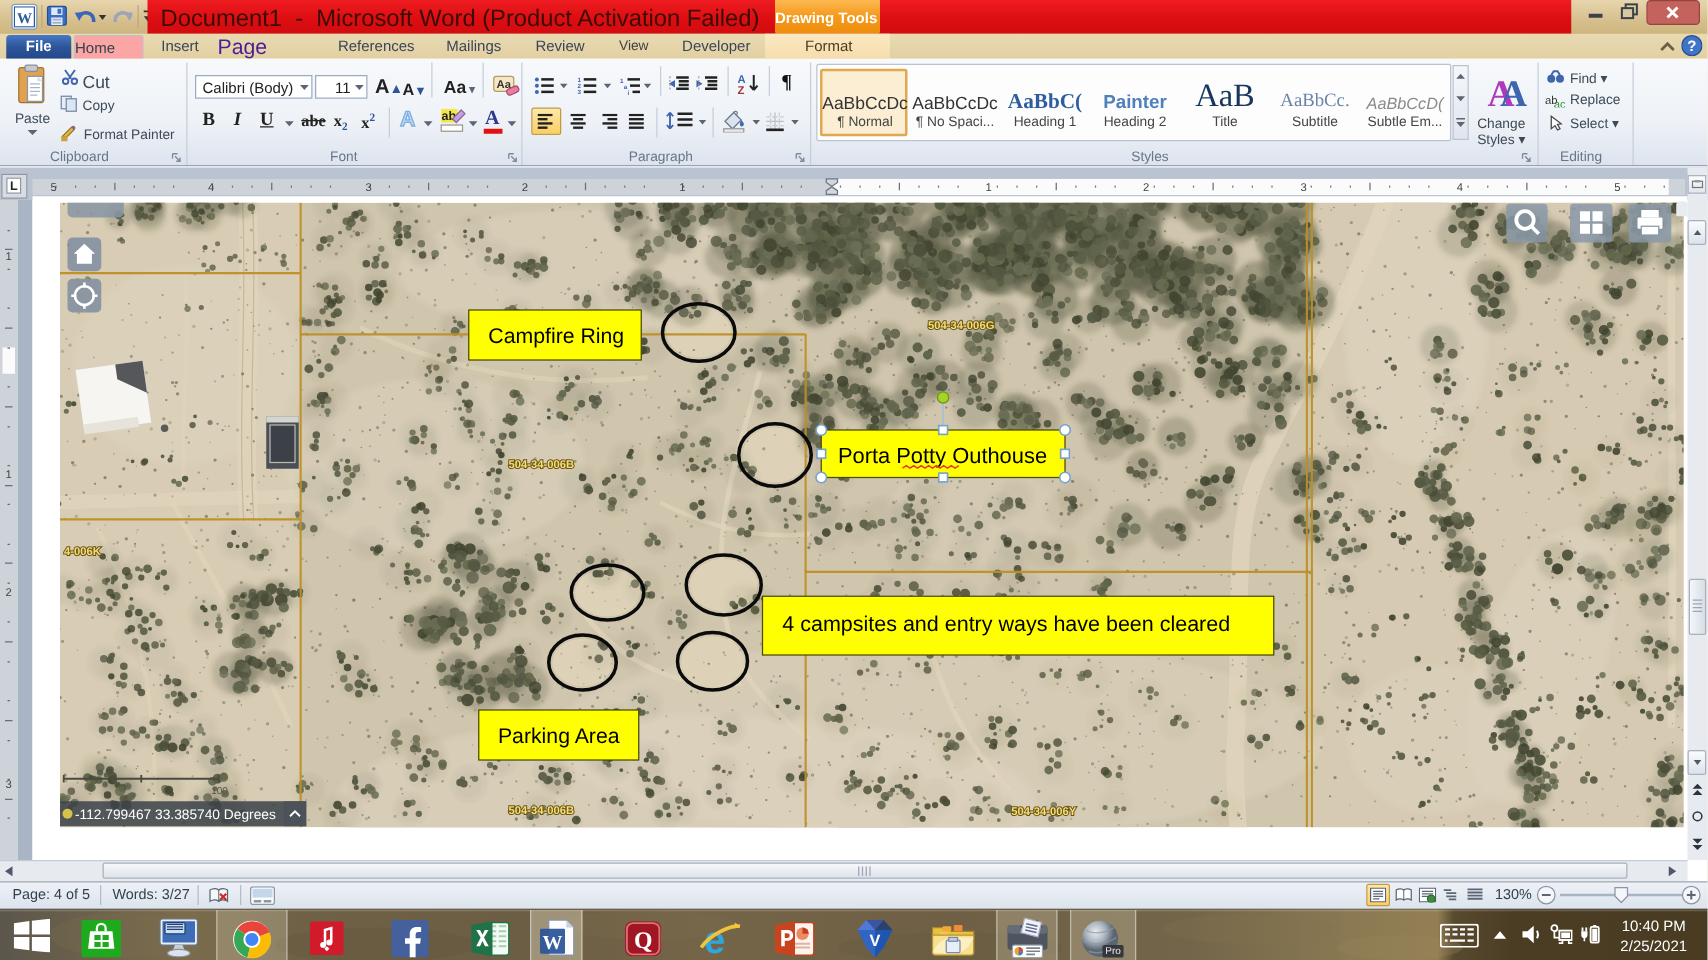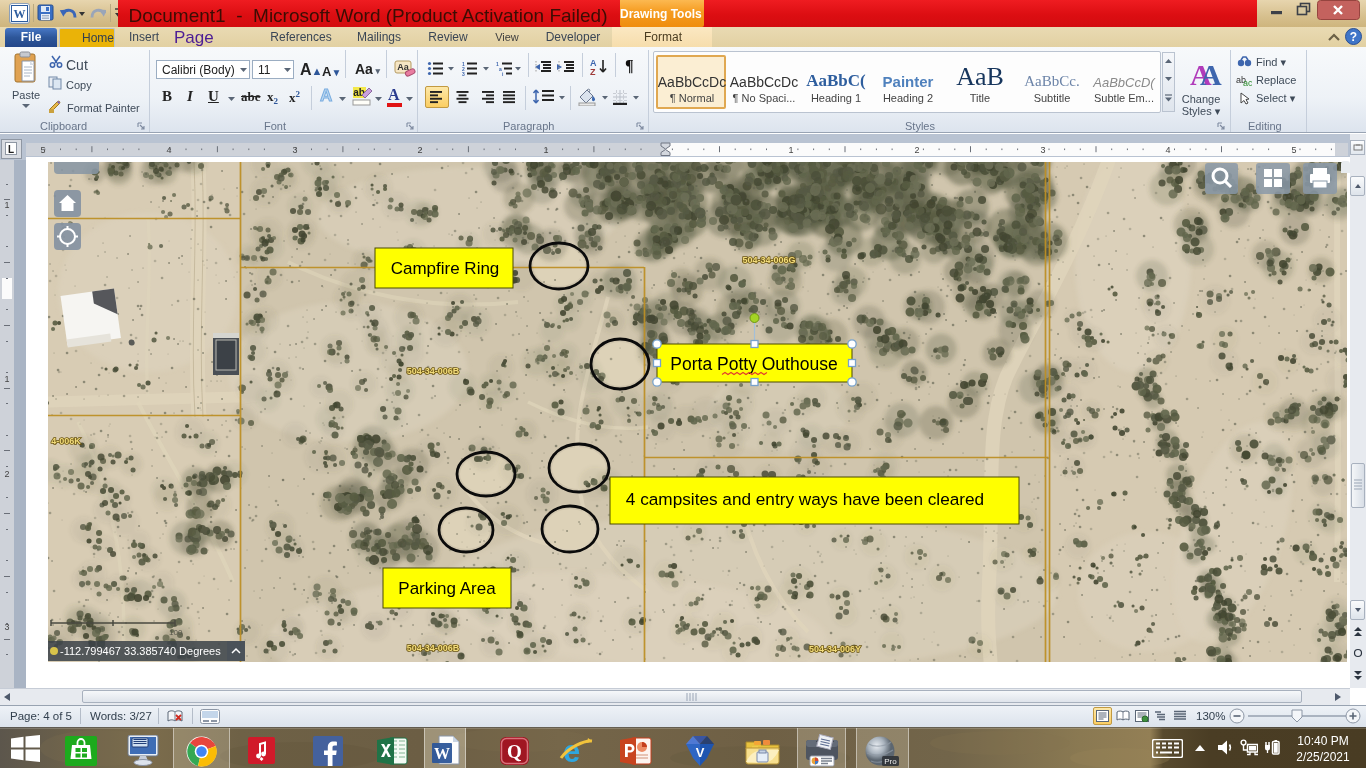--- a/index.html
+++ b/index.html
@@ -66,21 +66,21 @@
   </svg>
 
 
 
 <div class="abs" style="left:0;top:27px;width:1366px;height:20px;background:linear-gradient(#e9dab3,#e2d0a2)"></div>
 
 <div class="abs" style="left:612px;top:27px;width:100px;height:20px;background:linear-gradient(#fbe8c2,#f6ddac)"></div>
 
 <div class="abs" style="left:5px;top:28px;width:52px;height:19px;background:linear-gradient(#4878c6,#2d5699 50%,#24478a);border-radius:3px 3px 0 0;color:#fff;font-size:12px;font-weight:bold;text-align:center;line-height:19px">File</div>
 
-<div class="abs" style="left:59px;top:28px;width:56px;height:19px;background:#eab308;border:1px solid #b8c2cf;border-bottom:none;border-radius:2px 2px 0 0;color:#33404e;font-size:12px;text-align:right;line-height:19px">Home</div>
+<div class="abs" style="left:59px;top:28px;width:56px;height:19px;background:#fca5a5;border:1px solid #b8c2cf;border-bottom:none;border-radius:2px 2px 0 0;color:#33404e;font-size:12px;text-align:left;line-height:19px">Home</div>
 
 <div class="abs" style="left:117px;top:28px;width:54px;height:19px;color:#3a4656;font-size:12px;text-align:center;line-height:19px">Insert</div>
 
 <div class="abs" style="left:174px;top:28px;width:84px;height:19px;color:#4c1d95;font-size:17px;text-align:left;line-height:19px">Page Layout</div>
 
 <div class="abs" style="left:261px;top:28px;width:80px;height:19px;color:#3a4656;font-size:12px;text-align:center;line-height:19px">References</div>
 
 <div class="abs" style="left:344px;top:28px;width:70px;height:19px;color:#3a4656;font-size:12px;text-align:center;line-height:19px">Mailings</div>
 
 <div class="abs" style="left:417px;top:28px;width:62px;height:19px;color:#3a4656;font-size:12px;text-align:center;line-height:19px">Review</div>
@@ -139,21 +139,21 @@
 <svg class="abs" style="left:137px;top:122px" width="9" height="9">
     <path d="M1,1 h4 M1,1 v4 M3,3 l4,4 M7,4 v3 h-3" stroke="#7e8aa0" stroke-width="1.1" fill="none"></path>
   </svg>
 <div class="abs" style="left:149px;top:50px;width:1px;height:82px;background:#c5cedb"></div>
 
 
 <div class="abs" style="left:156px;top:60px;width:94px;height:19px;background:#fff;border:1px solid #9badc2;font-size:12px;color:#222;padding-left:5px;line-height:19px">Calibri (Body)</div>
 <svg class="abs" style="left:239px;top:67px" width="9" height="6">
     <path d="M1,1 l7,0 l-3.5,4 z" fill="#5a6676"></path>
   </svg>
-<div class="abs" style="left:252px;top:60px;width:42px;height:19px;background:#fff;border:1px solid #9badc2;font-size:12px;color:#222;padding-left:5px;line-height:19px">11</div>
+<div class="abs" style="left:252px;top:60px;width:42px;height:19px;background:#fff;border:1px solid #9badc2;font-size:12px;color:#222;padding-left:15px;line-height:19px">11</div>
 <svg class="abs" style="left:283px;top:67px" width="9" height="6">
     <path d="M1,1 l7,0 l-3.5,4 z" fill="#5a6676"></path>
   </svg>
 <div class="abs" style="left:300px;top:61px;font-size:16px;font-weight:bold;color:#222">A<span style="font-size:11px;color:#2d5699">▲</span></div>
 <div class="abs" style="left:322px;top:64px;font-size:13px;font-weight:bold;color:#222">A<span style="font-size:10px;color:#2d5699">▼</span></div>
 <div class="abs" style="left:345px;top:50px;width:1px;height:28px;background:#c5cedb"></div>
 <div class="abs" style="left:355px;top:61px;font-size:14px;font-weight:bold;color:#222">Aa<span style="font-size:9px;color:#5a6676"> ▾</span></div>
 <div class="abs" style="left:386px;top:50px;width:1px;height:28px;background:#c5cedb"></div>
 <svg class="abs" style="left:394px;top:60px" width="22" height="19">
     <rect x="1" y="1" width="16" height="12" rx="2" fill="#f6e6c4" stroke="#b59b62"></rect>

